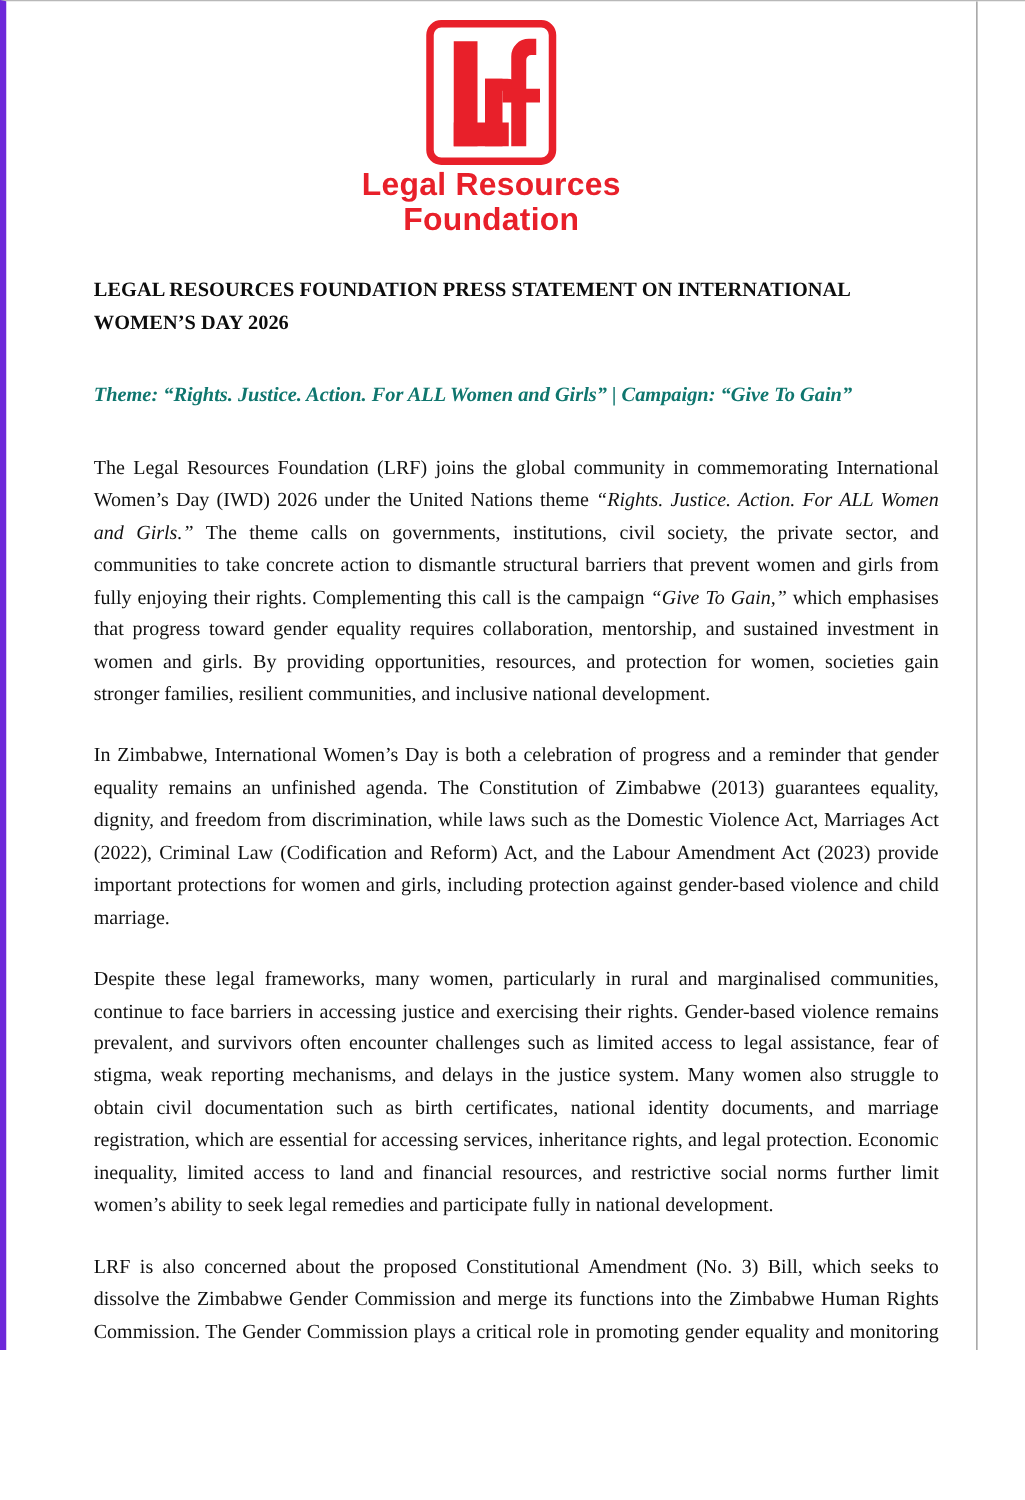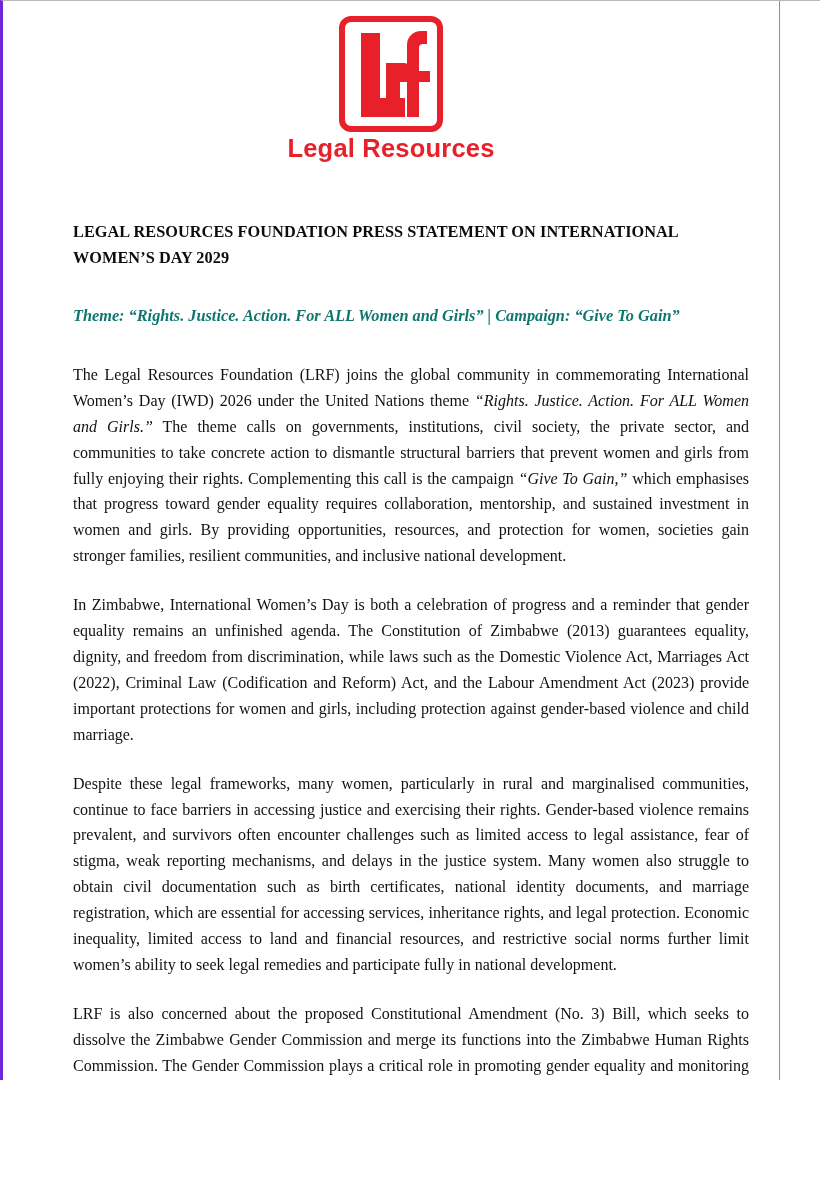--- a/index.html
+++ b/index.html
@@ -13,21 +13,21 @@
     overflow: hidden;
     font-family: "Liberation Serif", "DejaVu Serif", serif;
   }
 
   .page {
     position: relative;
     width: 820px;
     height: 1080px;
     background: #ffffff;
     box-sizing: border-box;
-    border-left: 3px solid #6d28d9;
+    border-left: 5px solid #6d28d9;
     border-top: 1px solid #b8b8b8;
     overflow: hidden;
   }
   
   .page-edge-right {
     position: absolute;
     top: 0;
     left: 776px;
     width: 1px;
     height: 1166px;
@@ -130,25 +130,26 @@
 
       <rect x="63" y="48" width="14" height="54" fill="#e8202a"></rect>
 
       <path d="M63 48 h18 a10 10 0 0 1 10 10 v4 h-13 v-2 a3 3 0 0 0 -3 -3 h-12 z" fill="#e8202a"></path>
 
       <path d="M84 30 a14 14 0 0 1 14 -14 h6 v13 h-4 a4 4 0 0 0 -4 4 v69 h-12 z" fill="#e8202a"></path>
 
       <rect x="77" y="56" width="30" height="11" fill="#e8202a"></rect>
     </svg>
     <div class="logo-line logo-line-1">Legal Resources</div>
+    <div class="logo-line logo-line-2">Foundation</div>
   </div>
 
   <div class="doc">
 
-    <h1 class="doc-title">LEGAL RESOURCES FOUNDATION PRESS STATEMENT ON INTERNATIONAL WOMEN’S DAY 2029</h1>
+    <h1 class="doc-title">LEGAL RESOURCES FOUNDATION PRESS STATEMENT ON INTERNATIONAL WOMEN’S DAY 2026</h1>
 
     <p class="doc-theme">Theme: “Rights. Justice. Action. For ALL Women and Girls” | Campaign: “Give To Gain”</p>
 
     <p class="para" id="p1"><span>The Legal Resources Foundation (LRF) joins the global community in commemorating International Women’s Day (IWD) 2026 under the United Nations theme </span><span class="it">“Rights. Justice. Action. For ALL Women and Girls.”</span><span> The theme calls on governments, institutions, civil society, the private sector, and communities to take concrete action to dismantle structural barriers that prevent women and girls from fully enjoying their rights. Complementing this call is the campaign </span><span class="it">“Give To Gain,”</span><span> which emphasises that progress toward gender equality requires collaboration, mentorship, and sustained investment in women and girls. By providing opportunities, resources, and protection for women, societies gain stronger families, resilient communities, and inclusive national development.</span></p>
 
     <p class="para">In Zimbabwe, International Women’s Day is both a celebration of progress and a reminder that gender equality remains an unfinished agenda. The Constitution of Zimbabwe (2013) guarantees equality, dignity, and freedom from discrimination, while laws such as the Domestic Violence Act, Marriages Act (2022), Criminal Law (Codification and Reform) Act, and the Labour Amendment Act (2023) provide important protections for women and girls, including protection against gender-based violence and child marriage.</p>
 
     <p class="para">Despite these legal frameworks, many women, particularly in rural and marginalised communities, continue to face barriers in accessing justice and exercising their rights. Gender-based violence remains prevalent, and survivors often encounter challenges such as limited access to legal assistance, fear of stigma, weak reporting mechanisms, and delays in the justice system. Many women also struggle to obtain civil documentation such as birth certificates, national identity documents, and marriage registration, which are essential for accessing services, inheritance rights, and legal protection. Economic inequality, limited access to land and financial resources, and restrictive social norms further limit women’s ability to seek legal remedies and participate fully in national development.</p>
 
     <p class="para">LRF is also concerned about the proposed Constitutional Amendment (No. 3) Bill, which seeks to dissolve the Zimbabwe Gender Commission and merge its functions into the Zimbabwe Human Rights Commission. The Gender Commission plays a critical role in promoting gender equality and monitoring gender mainstreaming. Its removal risks weakening dedicated oversight on gender issues and diluting the institutional focus required to address discrimination and gender-based violence, at a time when stronger mechanisms are needed to advance the goals of “Rights. Justice. Action.”</p>

